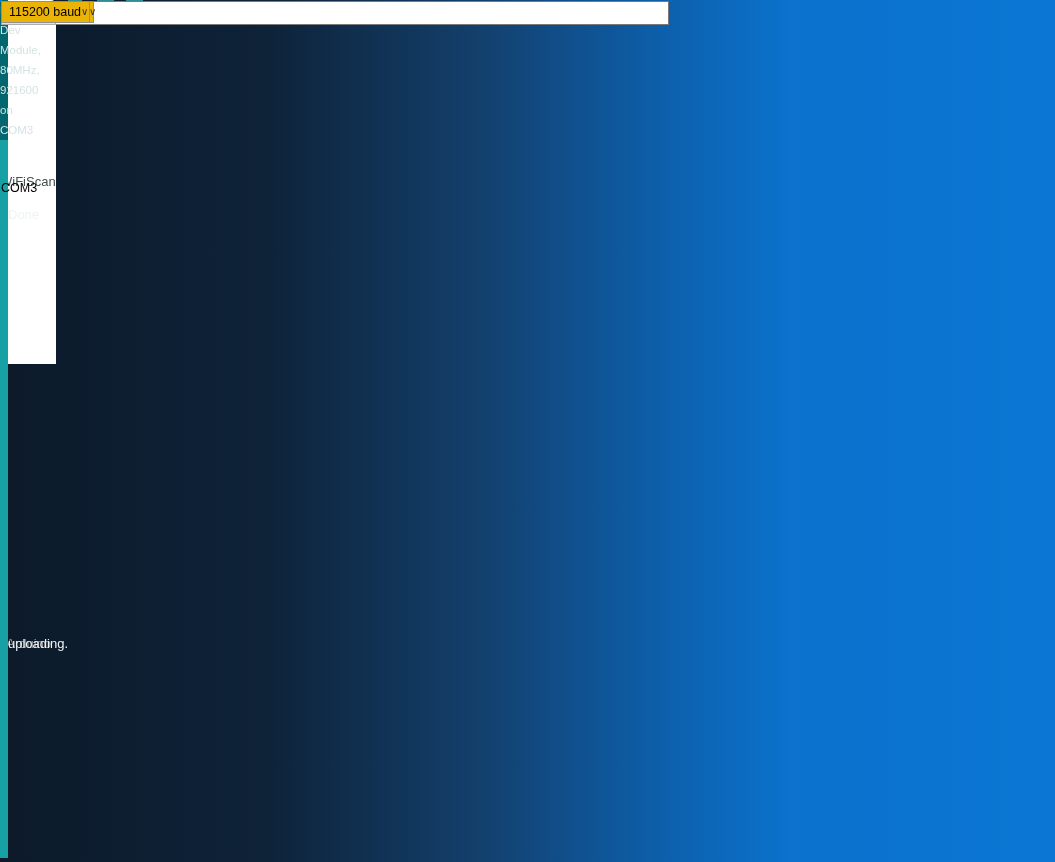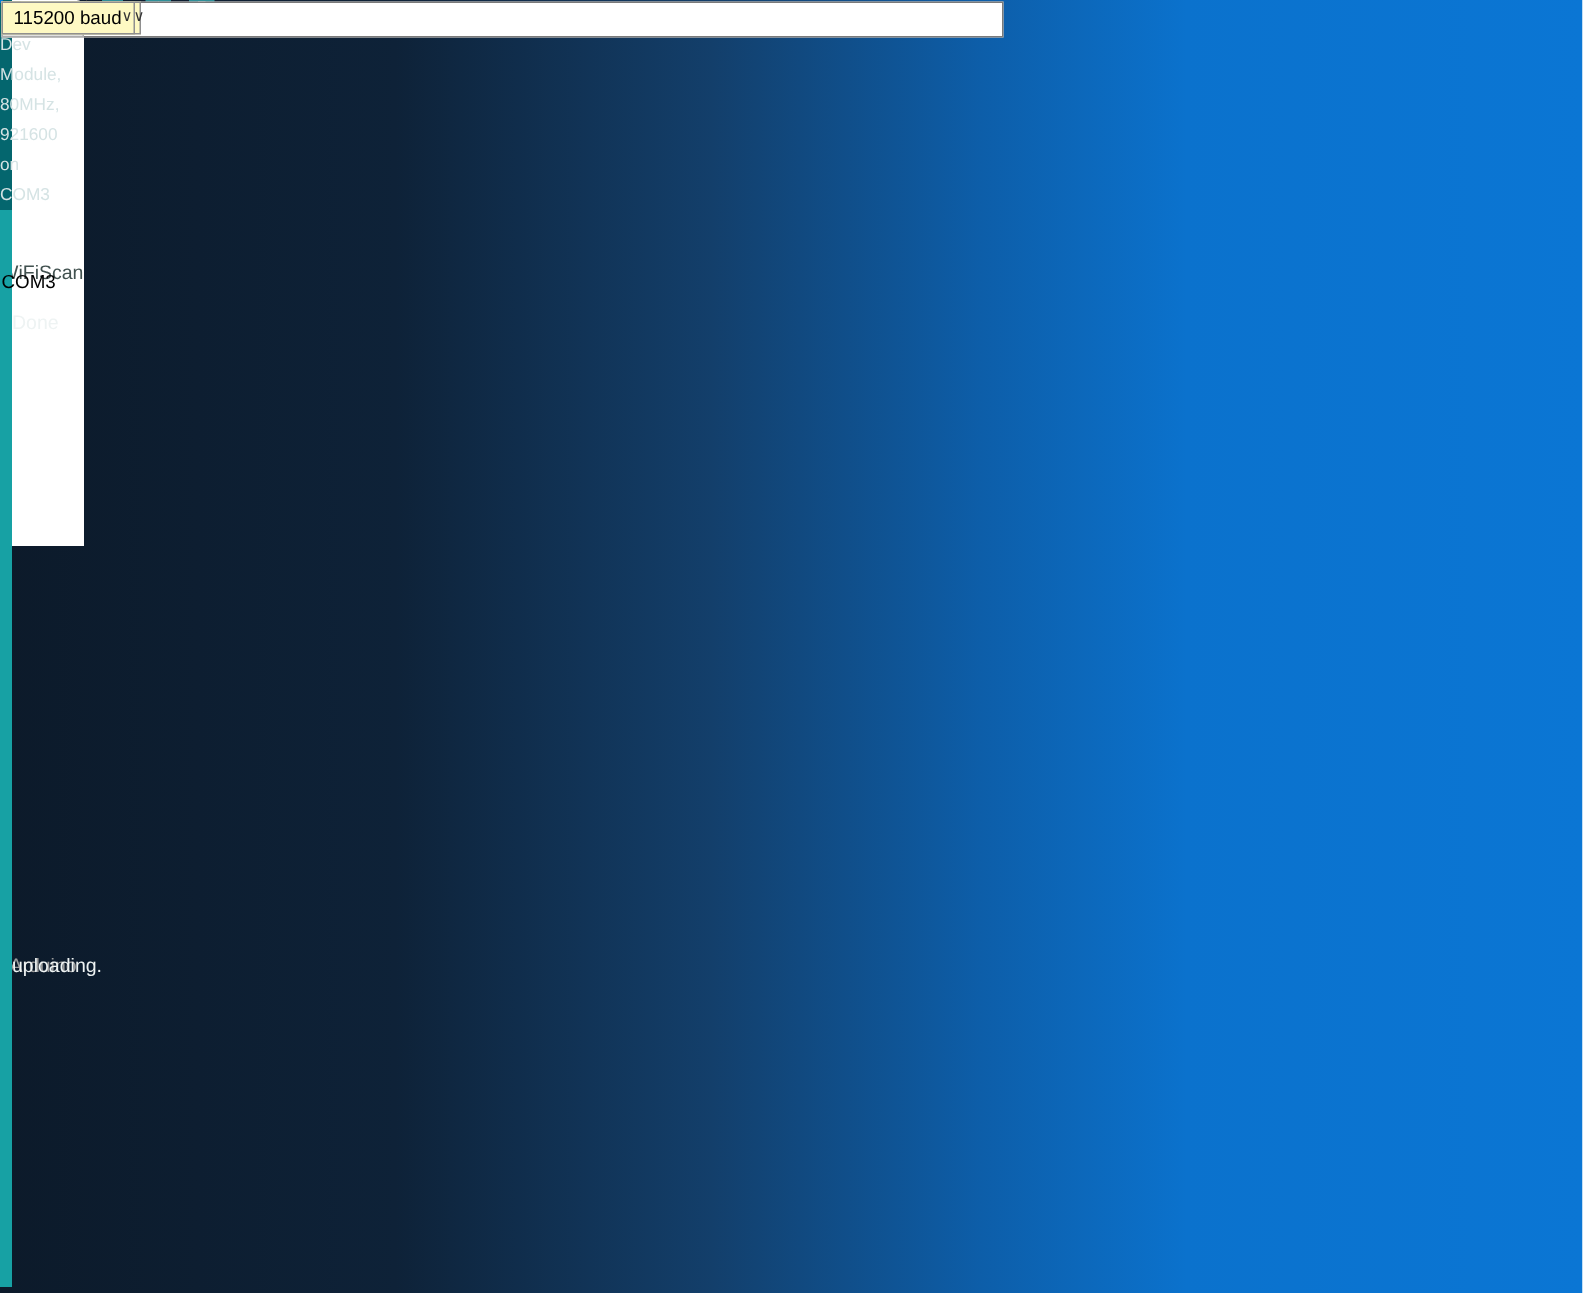--- a/index.html
+++ b/index.html
@@ -51,21 +51,21 @@
   .send-row { position:absolute; left:0; top:30; width:100%; height:30; background:#fff; }
   .send-input { position:absolute; left:7; top:3; width:668px; height:24px; border:1px solid #7a7a7a; background:#fff; font-size:12px; padding:0 4px; outline:none; }
   .send-btn { position:absolute; left:682; top:3; width:55px; height:24px; background:#e1e1e1; border:1px solid #adadad; font-size:12.5px; color:#000; text-align:center; line-height:22px; }
   .mon-output { position:absolute; left:3; top:60; width:738; height:443; background:#fff; border:1px solid #999; overflow:hidden; }
   .serial-pre { position:absolute; left:5; top:2; white-space:pre; font-family:"DejaVu Sans Mono", monospace; font-size:11.5px; letter-spacing:-0.45px; line-height:17px; color:#000; }
   .mon-scroll { position:absolute; right:0; top:0; width:17; height:441; background:#f0f0f0; }
   .mon-thumb { position:absolute; left:1; top:19; width:15; height:400; background:#cdcdcd; }
   .mon-bottom { position:absolute; left:0; top:503; width:744px; height:28; background:#f0f0f0; }
   .chk { position:absolute; left:8; top:7; width:13px; height:13px; background:#fff; border:1px solid #333; }
   .chk-label { position:absolute; left:27; top:6; font-size:12.5px; color:#000; outline:1px dotted #333; outline-offset:1px; }
-  .combo { position:absolute; top:3; height:22px; background:#fef9c3; border:1px solid #8f8f8f; font-size:12.5px; color:#000; line-height:20px; padding-left:7px; }
+  .combo { position:absolute; top:3; height:22px; background:#eab308; border:1px solid #8f8f8f; font-size:12.5px; color:#000; line-height:20px; padding-left:7px; }
   .combo-arrow { position:absolute; right:6; top:0; line-height:20px; font-size:10px; color:#333; }
   .combo1 { left:552; width:93px; } .combo2 { left:653; width:89px; }
 
   svg { display:block; }
 </style>
 </head>
 <body>
 
 <div class="stage">
   <div class="wp-bottom"></div>

